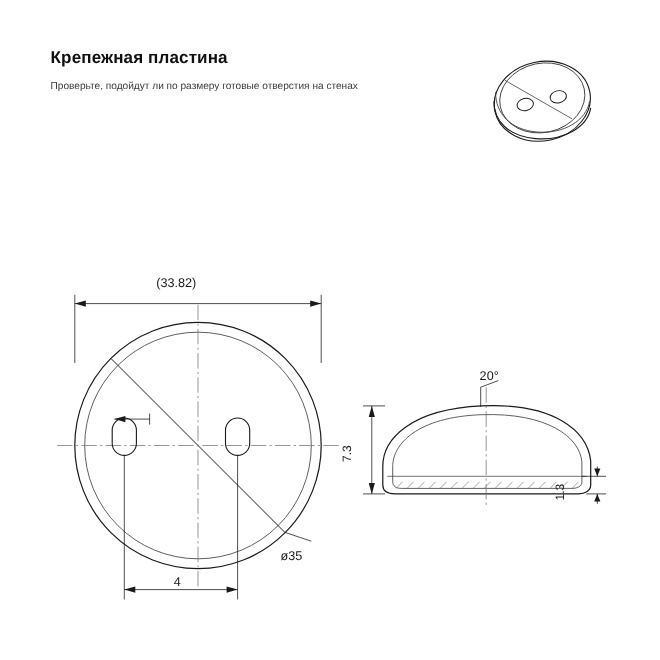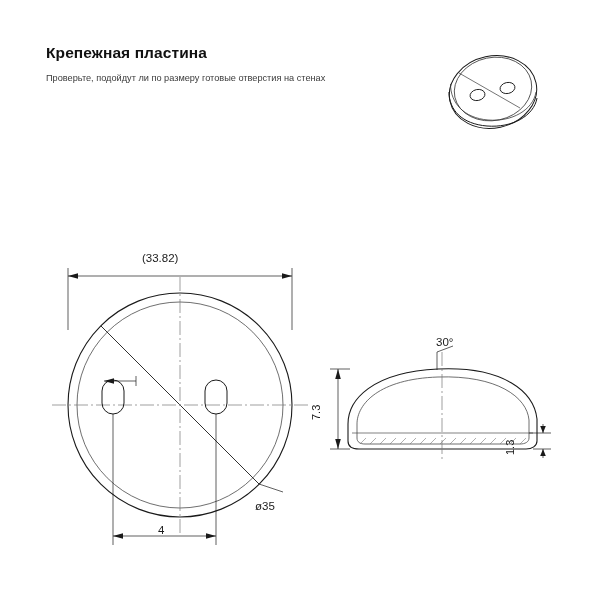--- a/index.html
+++ b/index.html
@@ -194,19 +194,19 @@
       </g>
     </g>
   </svg>
 
   <div class="dimtext" style="left:142px; top:252px;">(33.82)</div>
 
   <div class="dimtext" style="left:255px; top:500px;">ø35</div>
 
   <div class="dimtext" style="left:158px; top:524px;">4</div>
 
-  <div class="dimtext" style="left:436px; top:336px;">30°</div>
+  <div class="dimtext" style="left:436px; top:336px;">20°</div>
 
   <div class="dimtext small rot90" style="left:310px; top:420px;">7.3</div>
 
   <div class="dimtext small rot90" style="left:504px; top:455px;">1.3</div>
 
 </div>
 
 </body></html>

